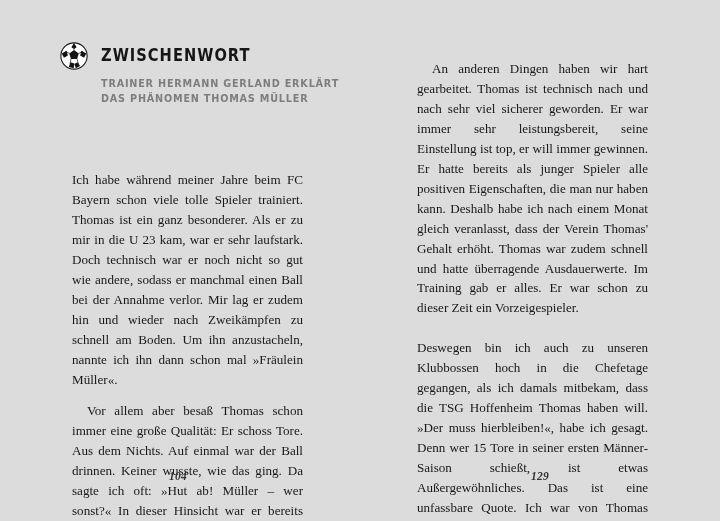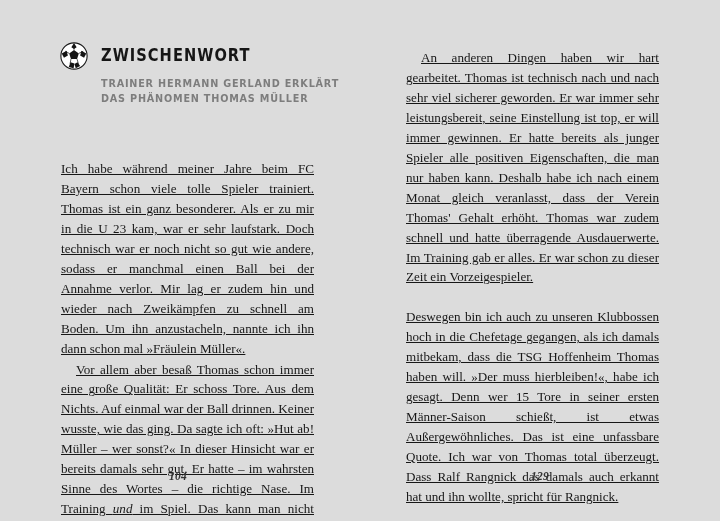--- a/index.html
+++ b/index.html
@@ -84,23 +84,22 @@
     line-height: 19.95px;
     text-align: justify;
     text-justify: inter-word;
     hyphens: manual;
     color: #171717;
   }
   .page-left .body-col  { left: 60px; top: 158px; }
   .page-right .body-col { left: 45px; top: 47px; }
 
   .body-col p {
-    margin: 1px;
+    margin: 12px;
     text-indent: 0;
-    text-decoration: underline;
   }
   .body-col p.indent { text-indent: 15px; }
   .body-col p.gap    { margin-top: 19.95px; }
   .body-col p:last-child { text-align: justify; }
 
   em { font-style: italic; }
 
   
   .folio {
     position: absolute;

